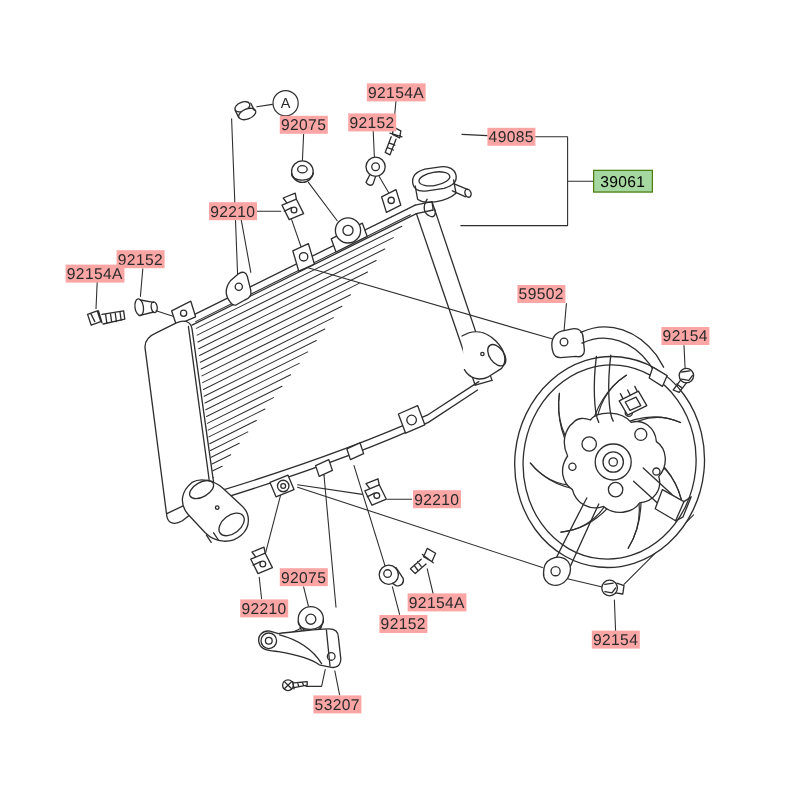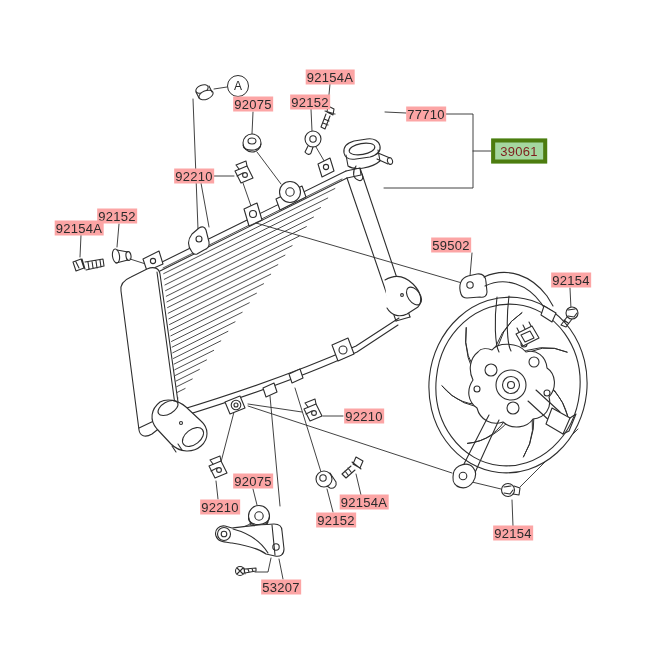--- a/index.html
+++ b/index.html
@@ -1,21 +1,21 @@
 <!DOCTYPE html>
 <html><head>
 <meta charset="utf-8">
 <style>
   html,body{margin:0;padding:0;background:#fff;}
   #canvas{position:relative;width:660px;height:660px;background:#fff;overflow:hidden;
           font-family:"Liberation Sans", sans-serif;}
   #art{position:absolute;left:0;top:0;}
   .callout{position:absolute;transform:translate(-50%,-50%);font-size:13px;color:#2a2a2a;
            white-space:nowrap;background:#fca5a5;padding:0 1px;letter-spacing:.3px;cursor:pointer;}
-  .callout.hl{background:#a5d7a0;border:4px solid #4d7c0f;padding:1px 5px;color:#7f1d1d;}
+  .callout.hl{background:#a5d7a0;border:1px solid #4d7c0f;padding:1px 5px;color:#000000;}
   .marker{position:absolute;transform:translate(-50%,-50%);width:20px;height:20px;border:1.3px solid #2e2e2e;
           border-radius:50%;display:flex;align-items:center;justify-content:center;
           font-size:12px;color:#2a2a2a;background:#fff;}
   svg *{vector-effect:non-scaling-stroke;}
 </style>
 </head>
 <body>
 
 <div id="canvas">
 
@@ -270,21 +270,21 @@
       <path d="M504,487 L511,486 M513,490 L510,494 L504,493"></path>
       <path d="M514,486 L520,488 M513,494 L519,495 M520,488 L519,495"></path>
     </g>
   </svg>
 
   <div class="marker" style="left:238px;top:86px">A</div>
 
   <div class="callout" style="left:253px;top:104px">92075</div>
   <div class="callout" style="left:310px;top:102px">92152</div>
   <div class="callout" style="left:330px;top:77px">92154A</div>
-  <div class="callout" style="left:426px;top:114px">77710</div>
+  <div class="callout" style="left:426px;top:114px">49085</div>
   <div class="callout hl" style="left:519px;top:151px">39061</div>
   <div class="callout" style="left:194px;top:176px">92210</div>
   <div class="callout" style="left:117px;top:216px">92152</div>
   <div class="callout" style="left:79px;top:228px">92154A</div>
   <div class="callout" style="left:451px;top:245px">59502</div>
   <div class="callout" style="left:571px;top:280px">92154</div>
   <div class="callout" style="left:364px;top:416px">92210</div>
   <div class="callout" style="left:253px;top:481px">92075</div>
   <div class="callout" style="left:220px;top:507px">92210</div>
   <div class="callout" style="left:364px;top:502px">92154A</div>

